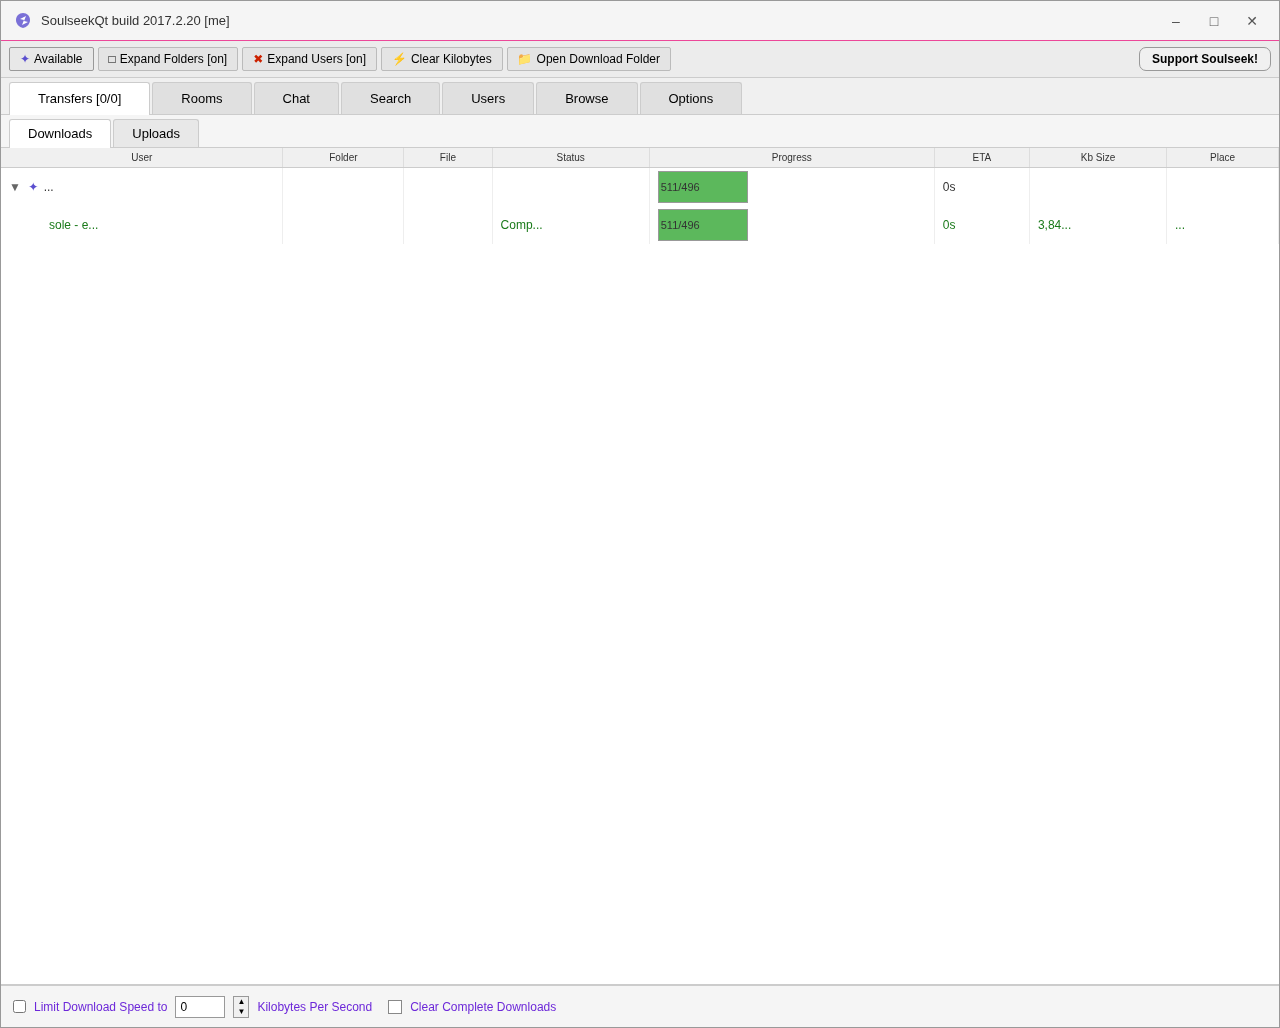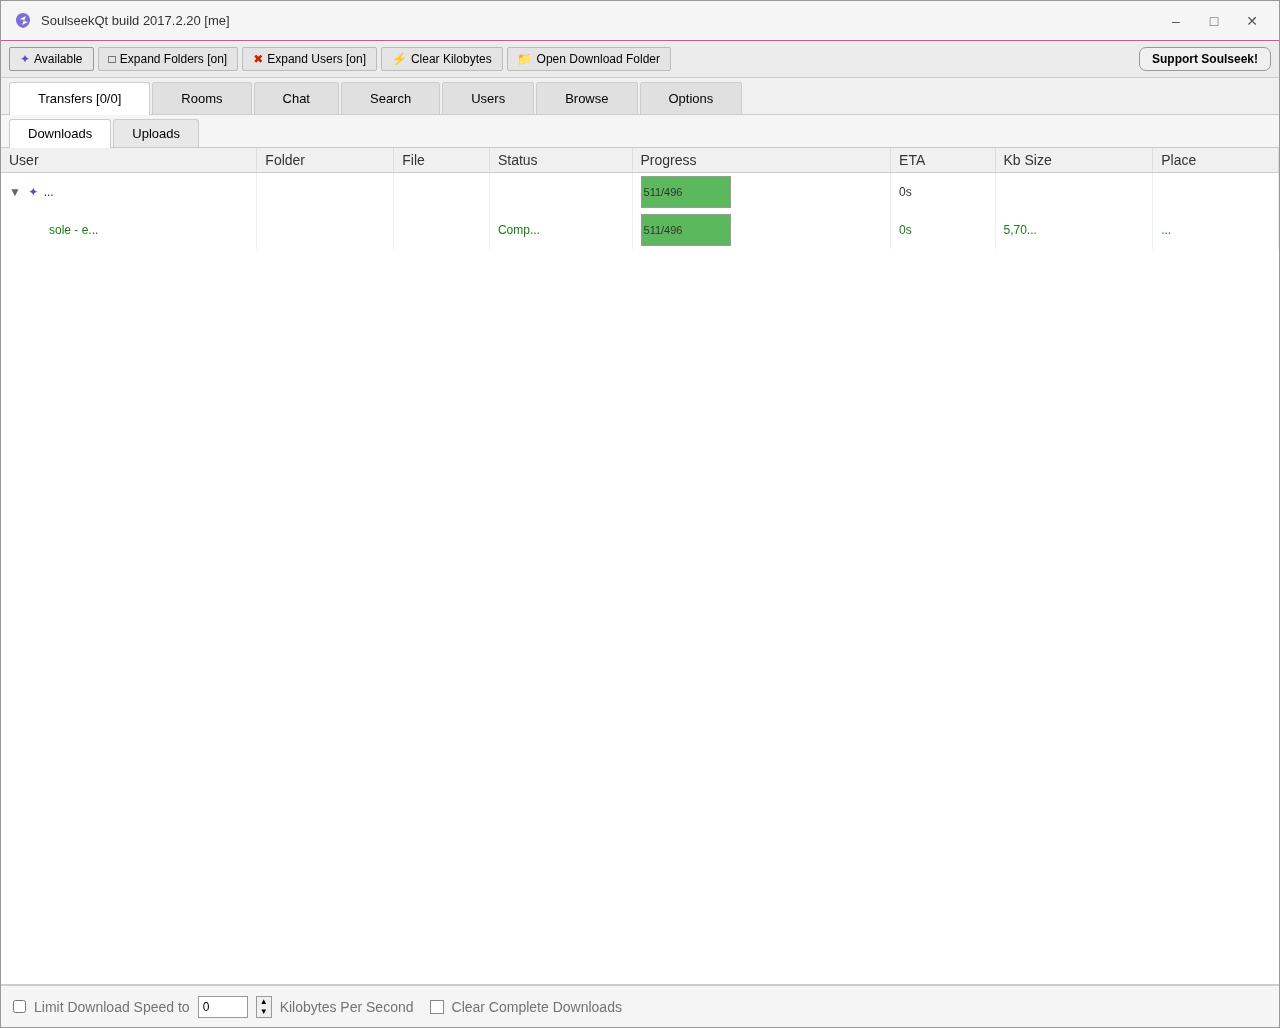--- a/index.html
+++ b/index.html
@@ -155,26 +155,26 @@
       border-bottom: 1px solid #ccc;
     }
     table {
       width: 100%;
       border-collapse: collapse;
     }
     thead tr {
       background: #f0f0f0;
     }
     th {
-      text-align: left;
+      text-align: center;
       padding: 4px 8px;
       border-right: 1px solid #ddd;
       border-bottom: 1px solid #ccc;
       font-weight: normal;
-      font-size: 14px;
+      font-size: 10px;
       color: #333;
       cursor: pointer;
       white-space: nowrap;
     }
     td {
       padding: 3px 8px;
       border-right: 1px solid #eee;
       font-size: 12px;
       color: #333;
       white-space: nowrap;
@@ -241,22 +241,22 @@
     }
     .spinner-up, .spinner-down {
       flex: 1;
       display: flex;
       align-items: center;
       justify-content: center;
       font-size: 8px;
       line-height: 1;
     }
     .status-label {
-      font-size: 14px;
-      color: #737373;
+      font-size: 12px;
+      color: #6d28d9;
     }
   </style>
 </head>
 <body>
 
 <div class="window">
 
   <div class="title-bar">
     <span class="title-bar-icon">
       <svg viewBox="0 0 20 20" width="20" height="20">
@@ -357,21 +357,21 @@
             <td></td>
             <td></td>
             <td>Comp...</td>
             <td>
               <div class="progress-bar-container">
                 <div class="progress-bar-fill" style="width:100%;"></div>
                 <span class="progress-text">511/496</span>
               </div>
             </td>
             <td>0s</td>
-            <td>5,70...</td>
+            <td>3,84...</td>
             <td>...</td>
           </tr>
         </tbody>
       </table>
     </div>
 
     <div class="status-bar">
       <input type="checkbox" style="">
       <span class="status-label">Limit Download Speed to</span>
       <input type="text" class="speed-input" value="0" style="">

